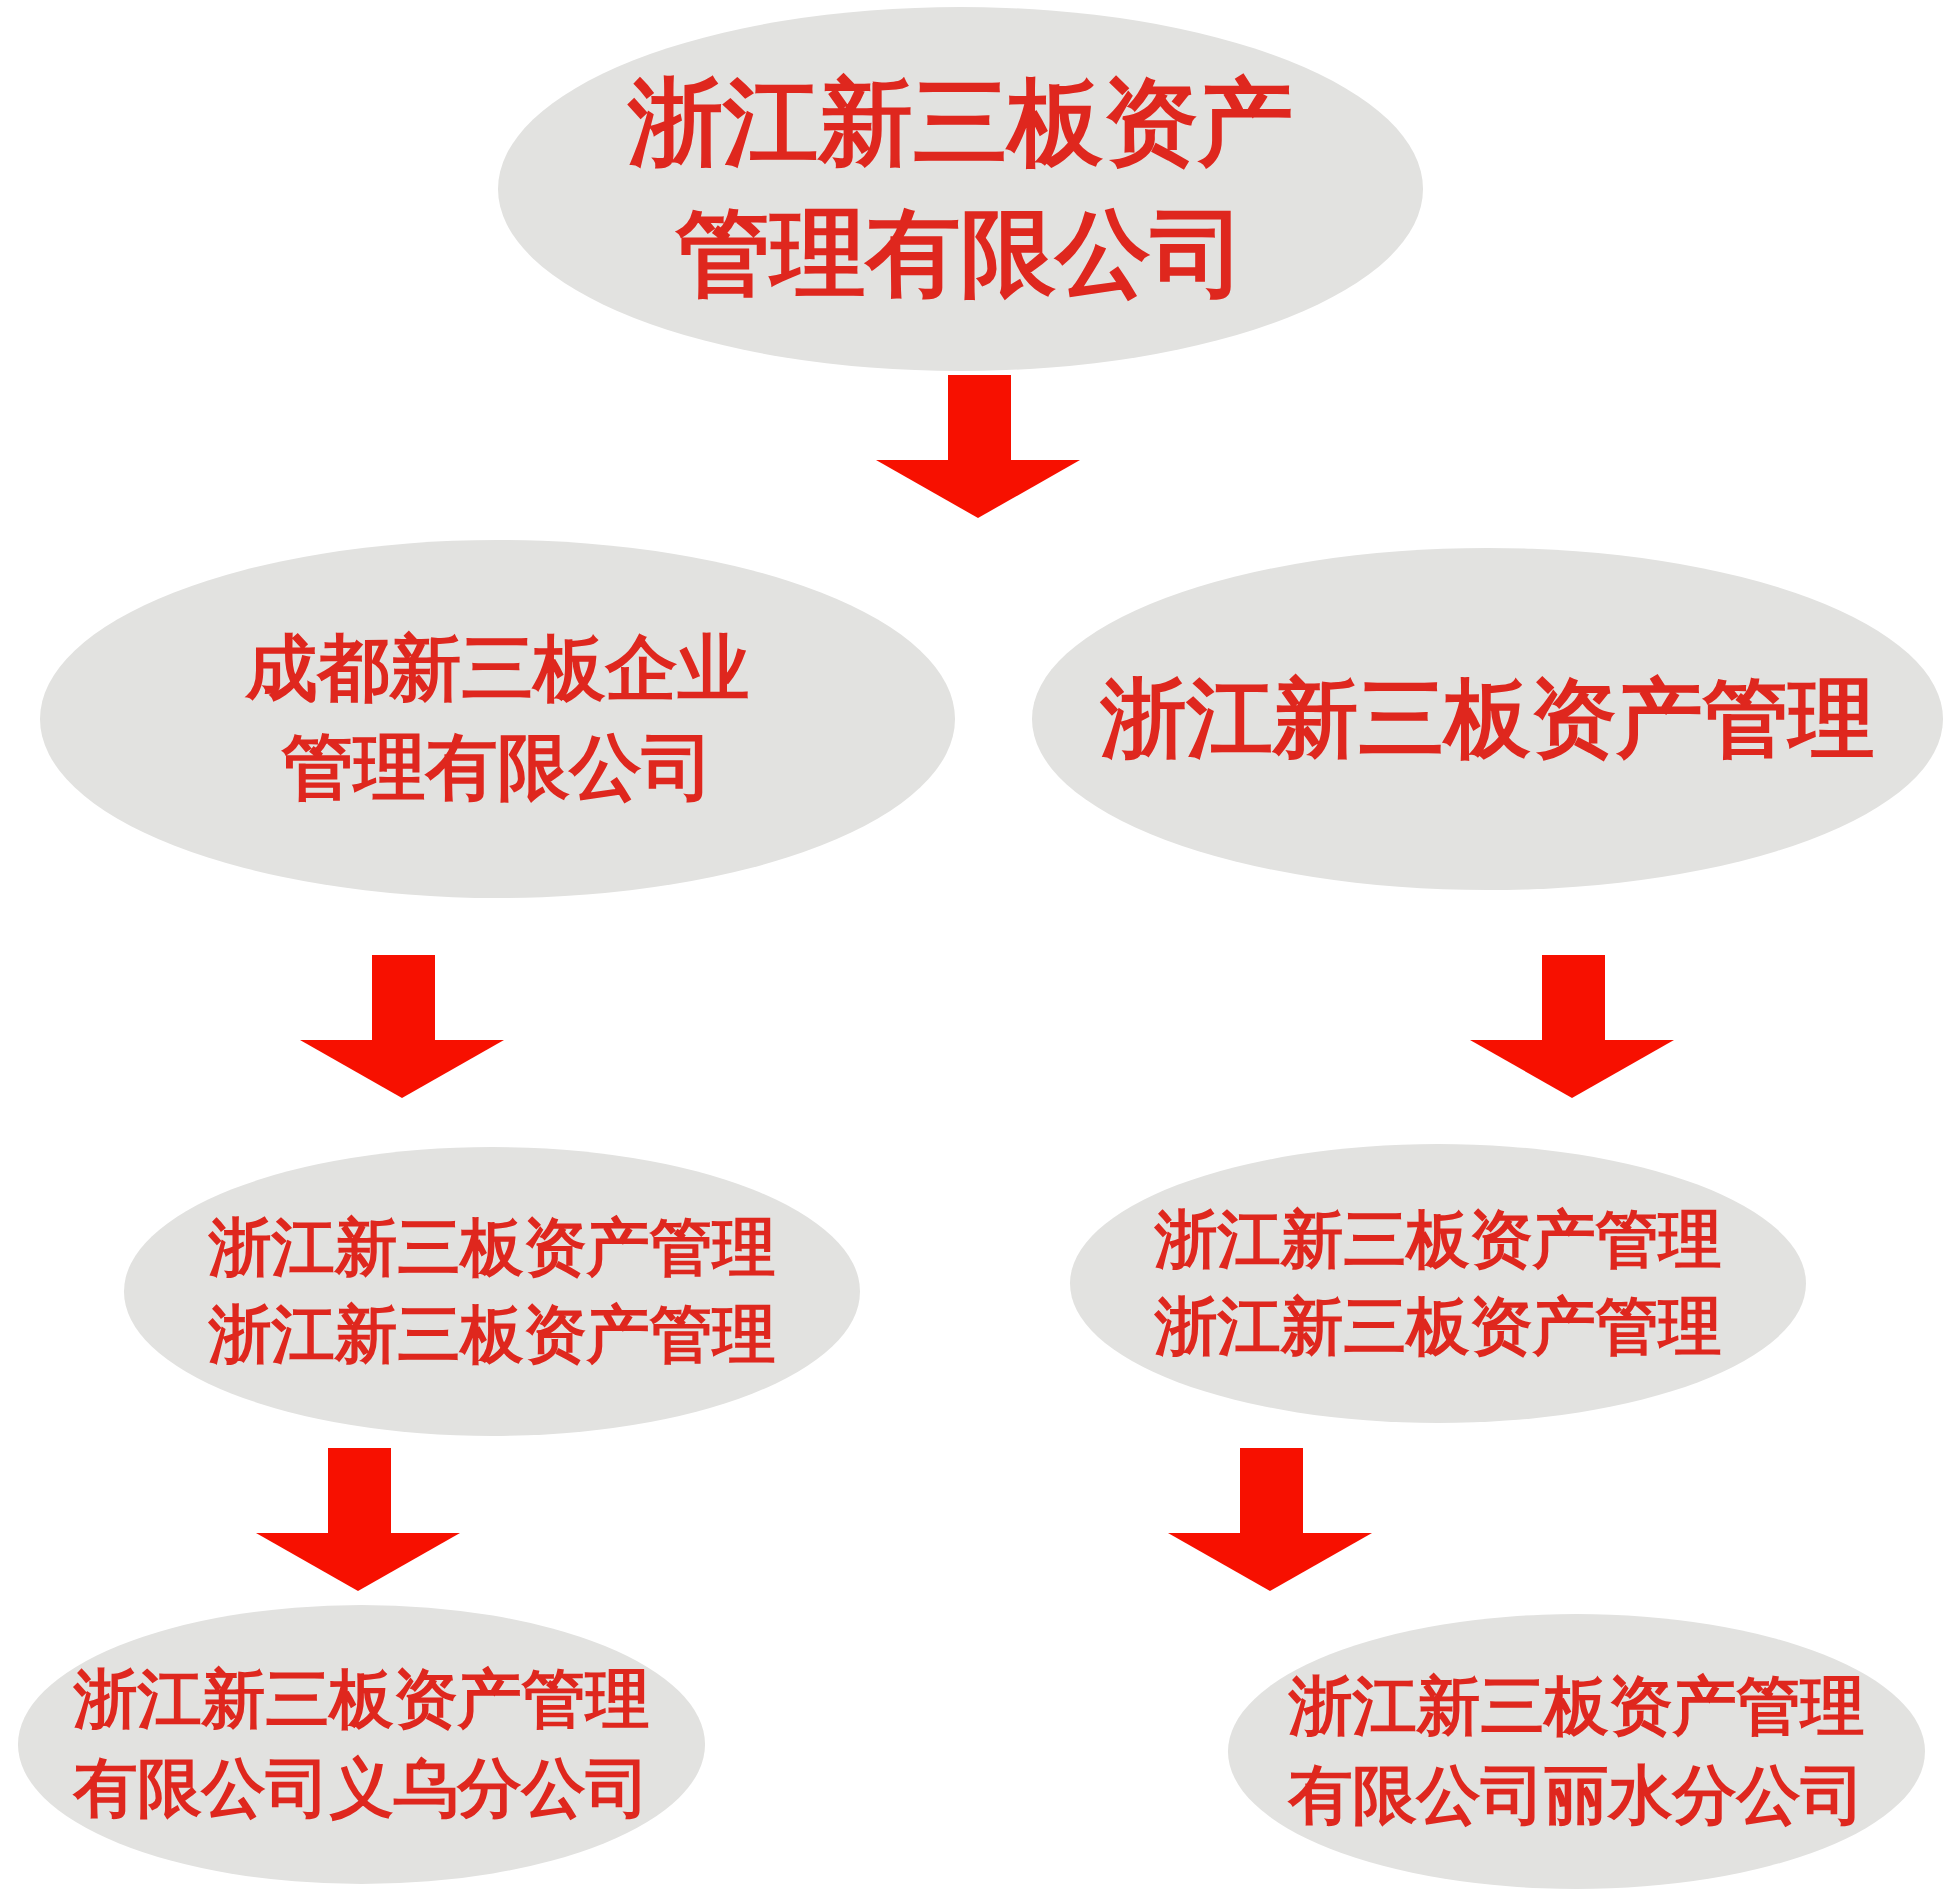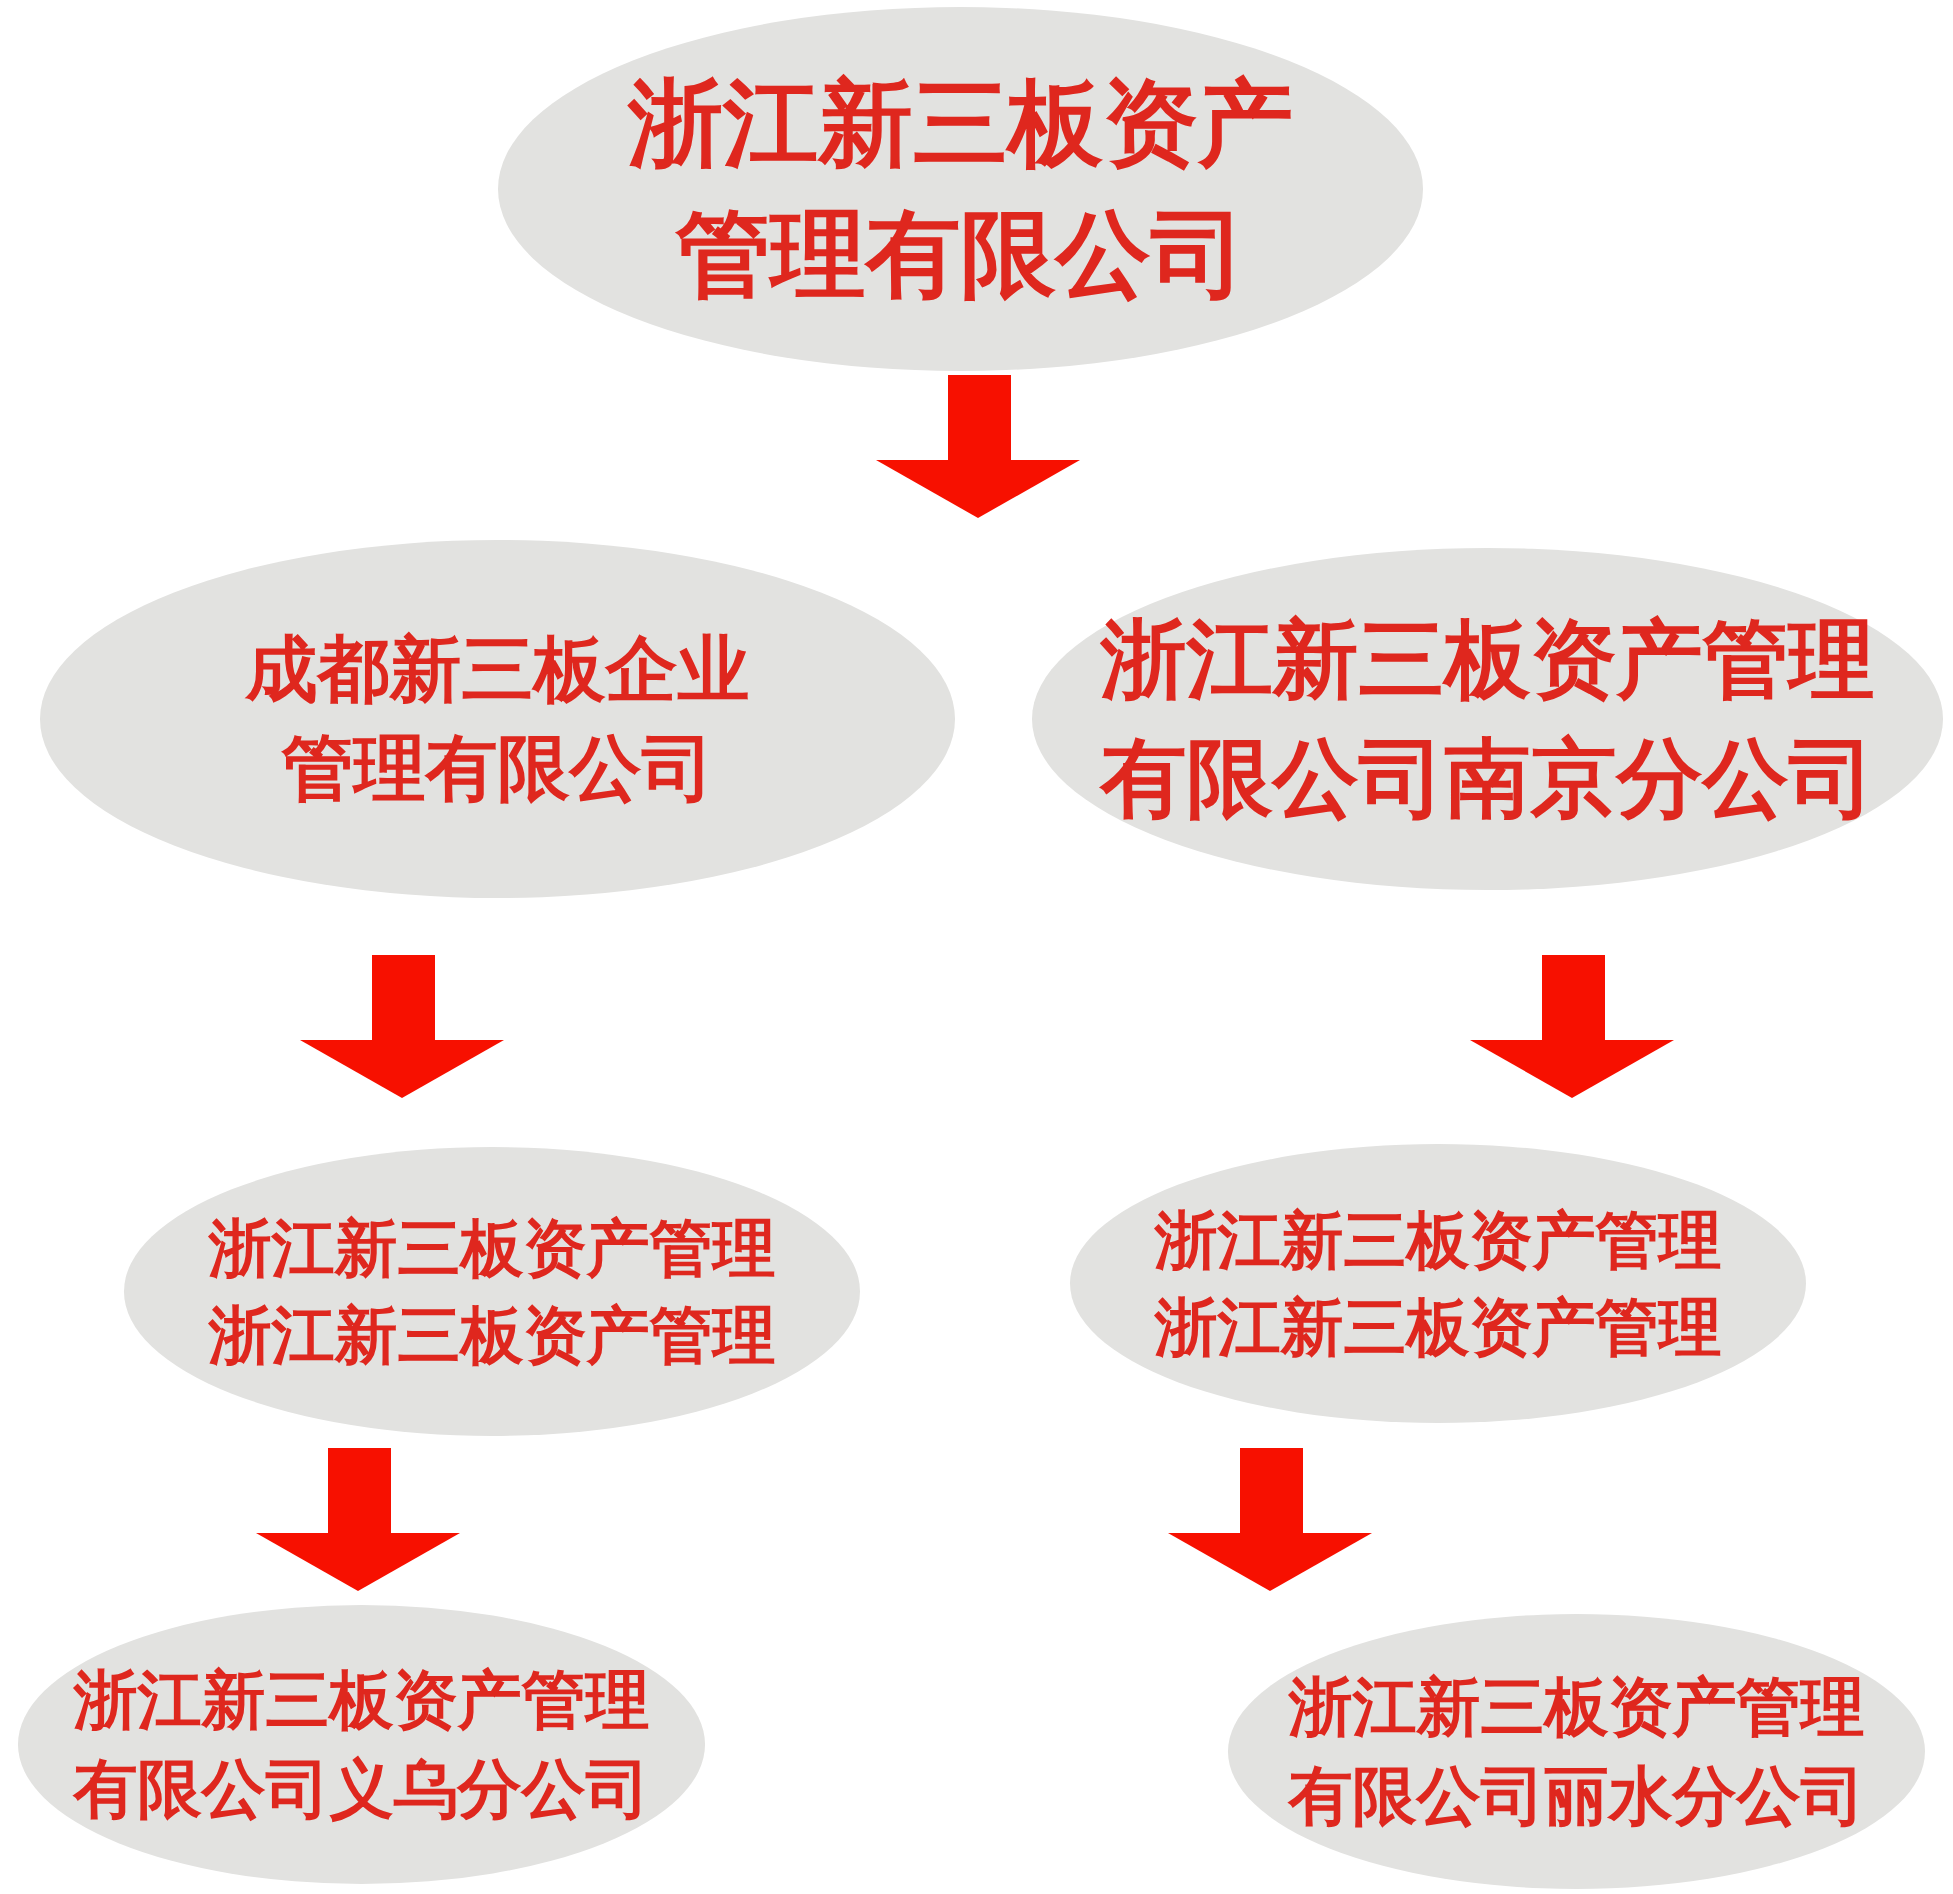--- a/index.html
+++ b/index.html
@@ -1,21 +1,21 @@
 <!DOCTYPE html>
 <html style="--ellipse-fill: #E2E2E0; --text-red: #DF271E; --arrow-red: #F71000;"><head>
 <meta charset="utf-8">
 <style>
   html,body{margin:0;padding:0;background:#ffffff;}
   .canvas{
     position:relative;
     width:1953px;height:1894px;
     background:#ffffff;
     overflow:hidden;
-    font-family:Liberation Sans, sans-serif;
+    font-family:Liberation Serif, serif;
   }
   .node{
     position:absolute;
     background:var(--ellipse-fill,#E2E2E0);
     border-radius:50%;
     display:flex;align-items:center;justify-content:center;
   }
   .node-text{
     color:var(--text-red,#DF271E);
     font-weight:bold;
@@ -79,21 +79,20 @@
   <div class="node node-chengdu">
     <div class="node-text">
       <span>成都新三板企业</span><br>
       <span>管理有限公司</span>
     </div>
   </div>
 
   <div class="node node-nanjing">
     <div class="node-text">
       <span>浙江新三板资产管理</span><br>
-      <span>有限公司南京分公司</span>
     </div>
   </div>
 
   <div class="arrow arrow-b">
     <div class="stem"></div>
     <div class="head"></div>
   </div>
 
   <div class="arrow arrow-c">
     <div class="stem"></div>

